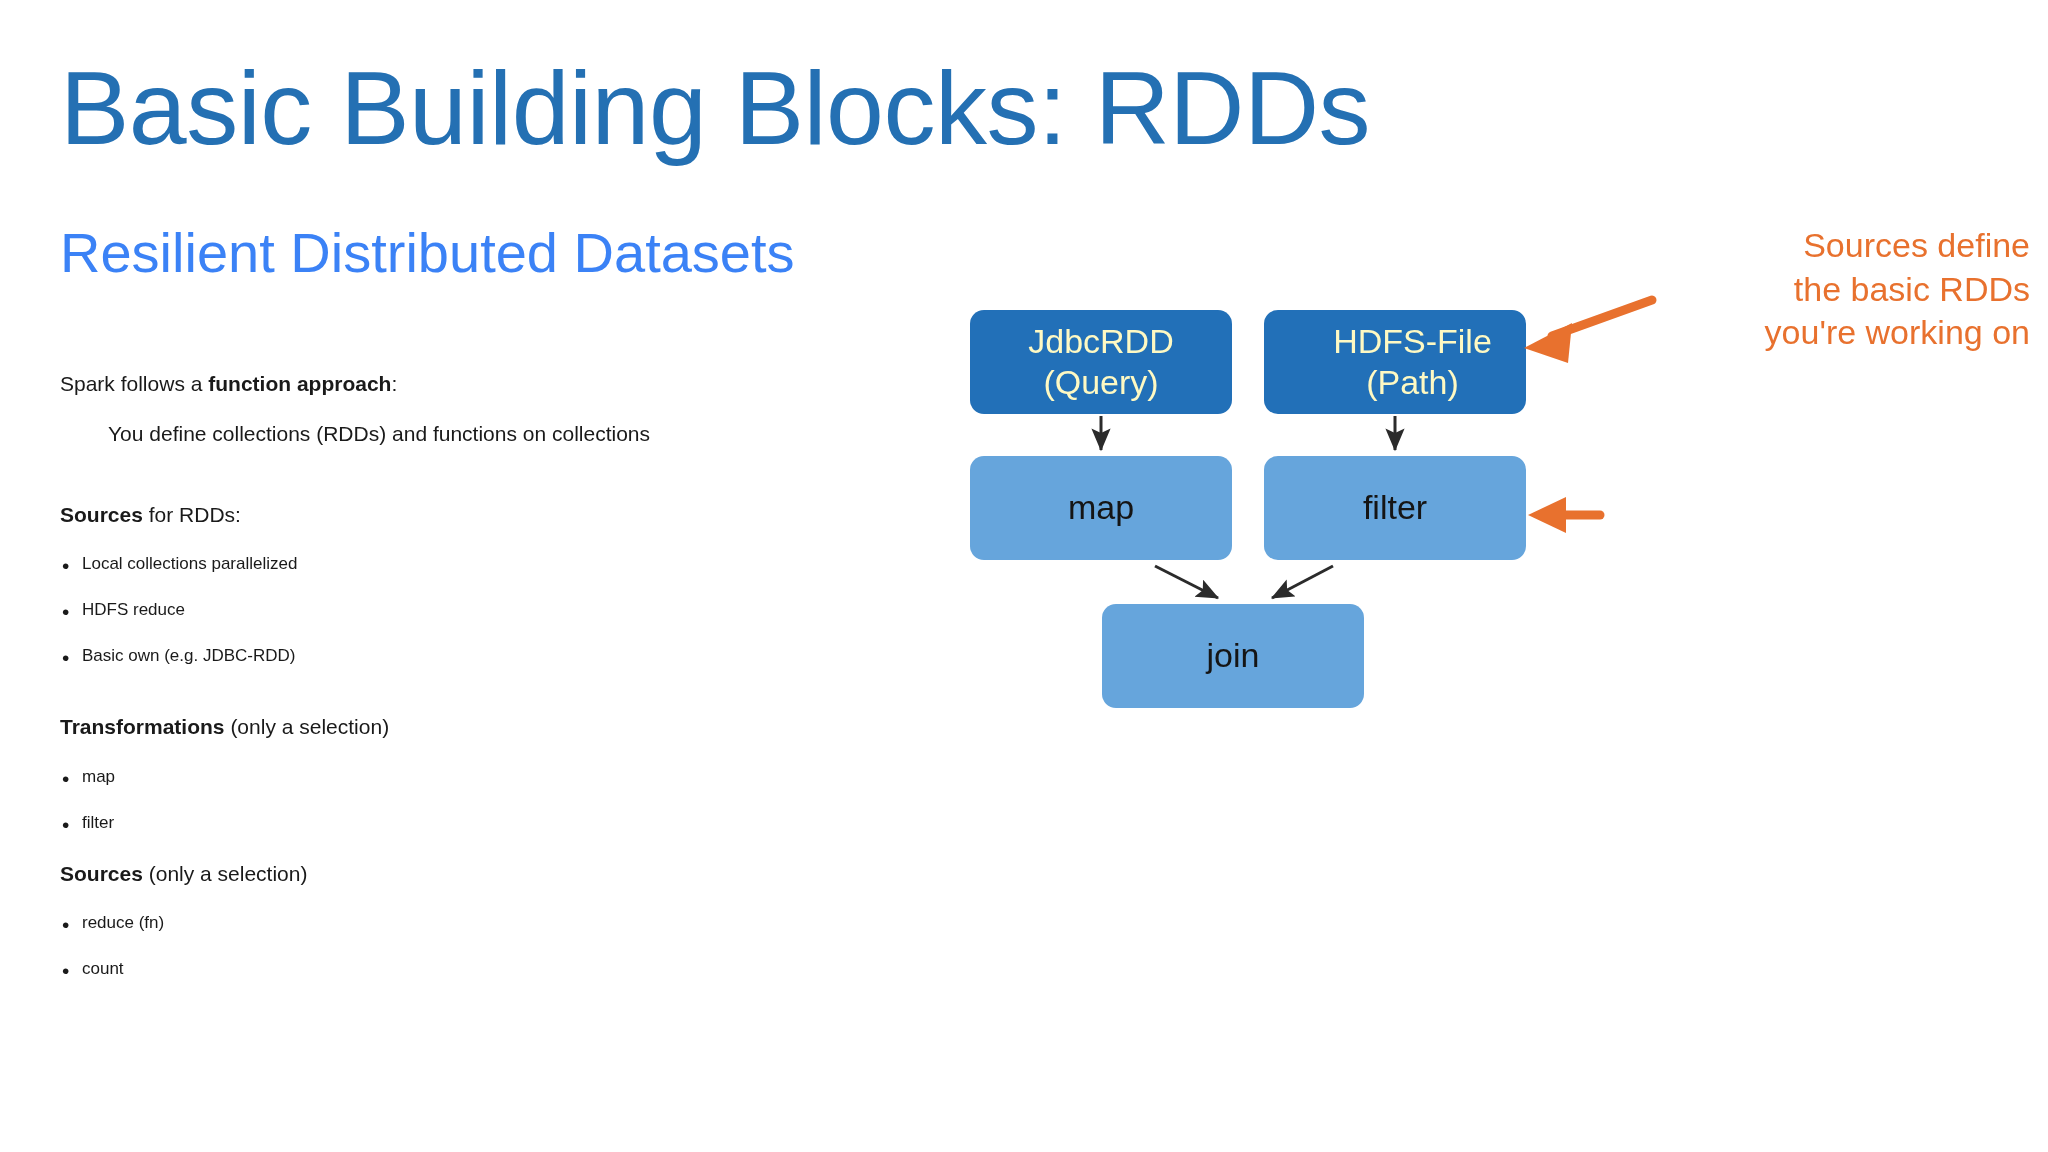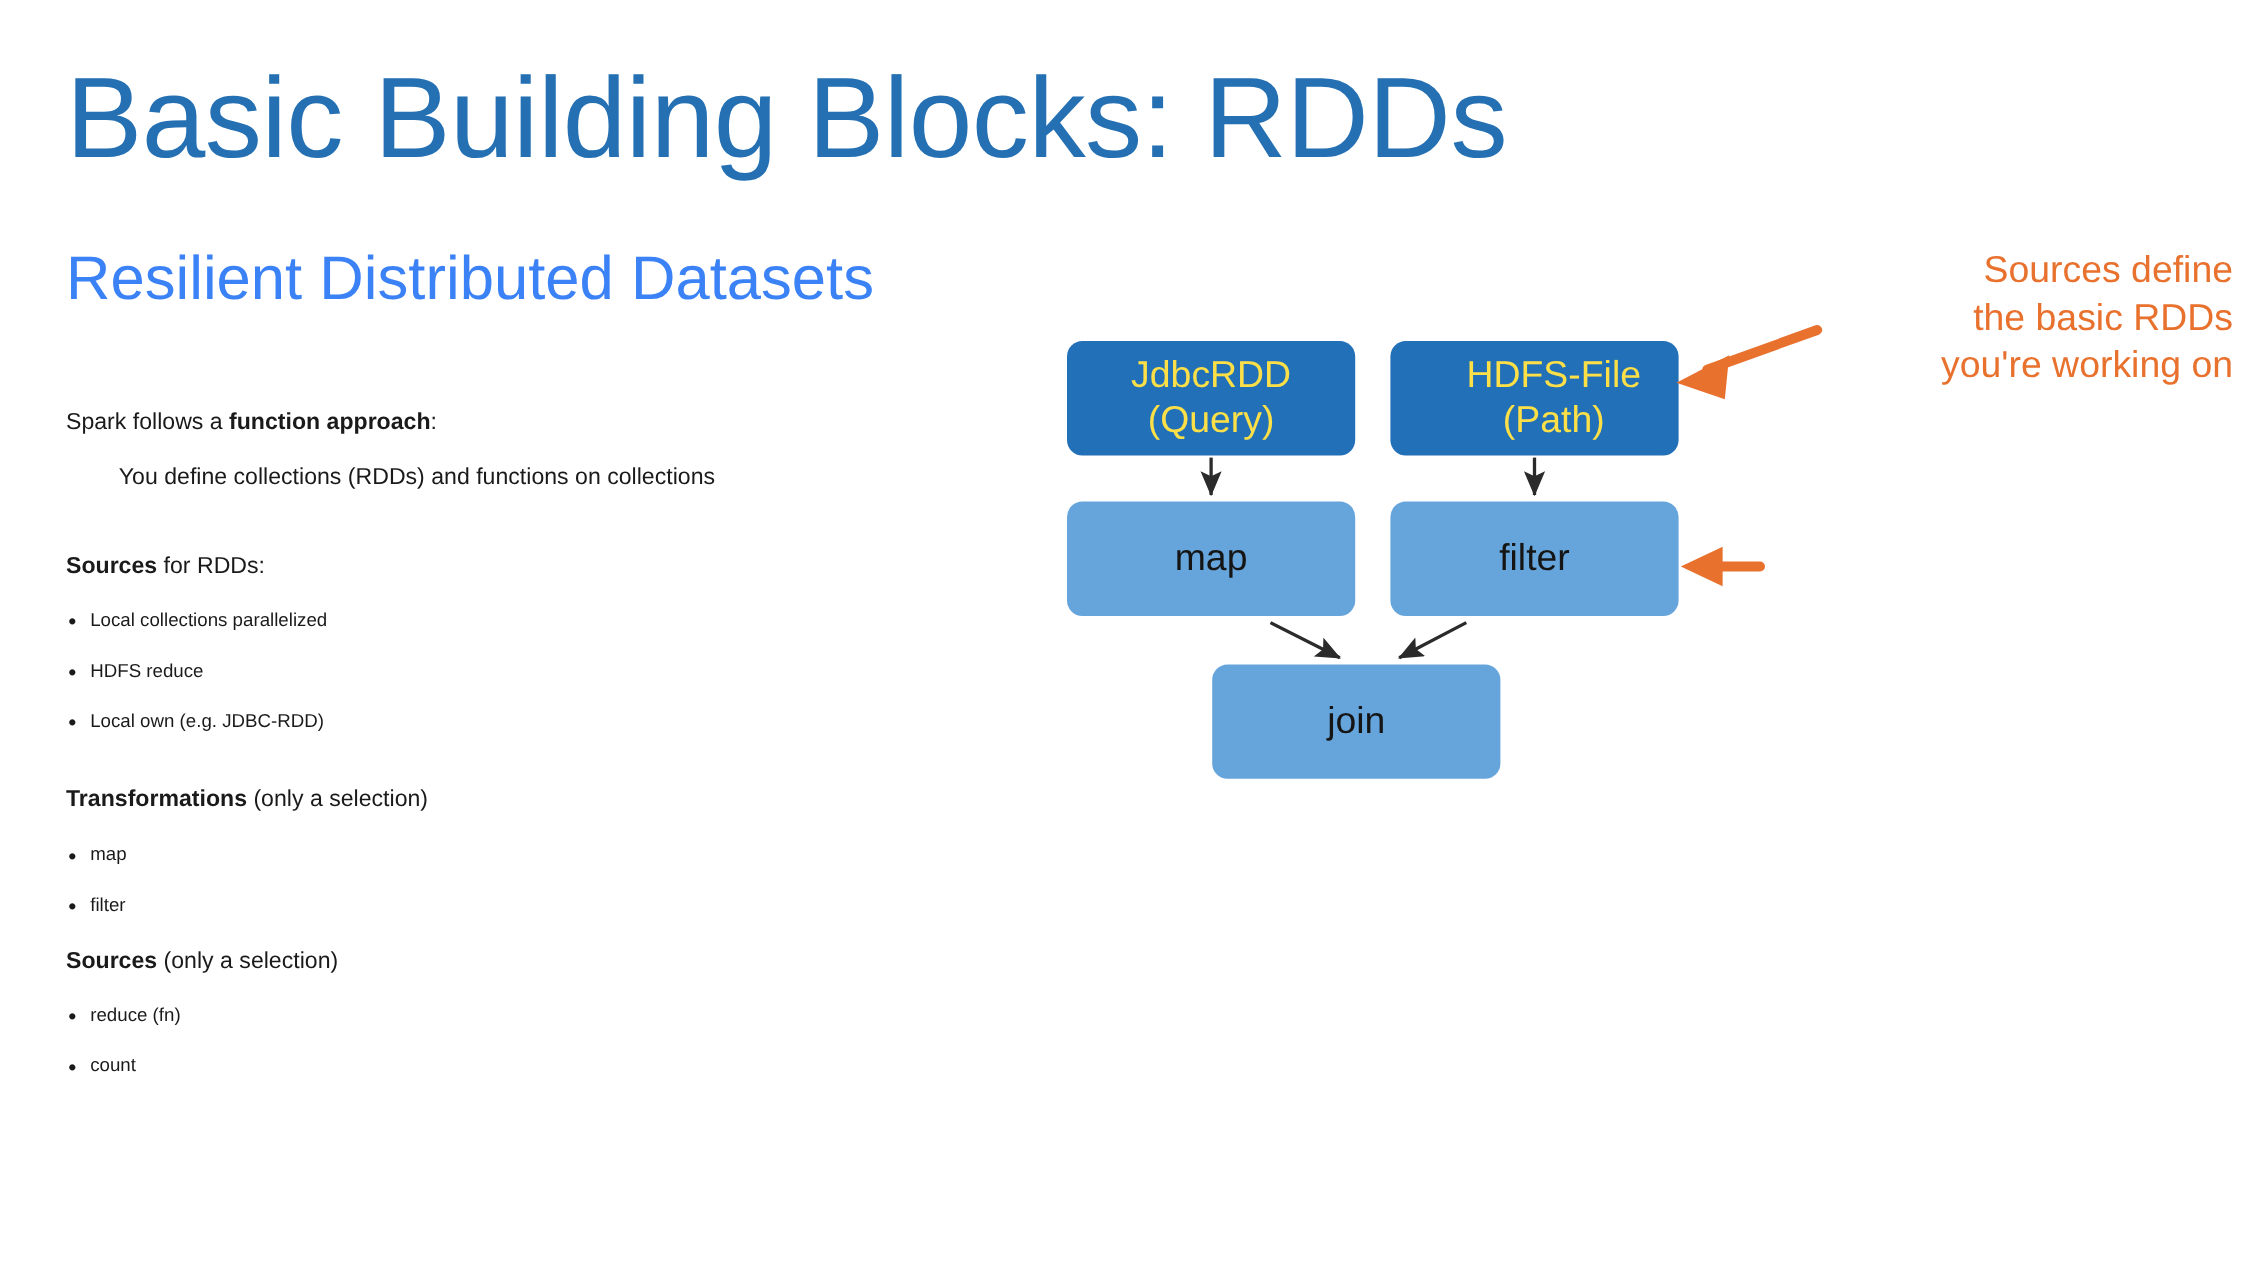--- a/index.html
+++ b/index.html
@@ -117,21 +117,21 @@
   }
   .node .node-label {
     font-size: 34px;
     line-height: 1.22;
     font-weight: 400;
     white-space: pre-line;
   }
   .node.source {
     background: #2270B8;
   }
-  .node.source .node-label { color: #fde047; }
+  .node.source .node-label { color: #fef9c3; }
   .node.transform {
     background: #66A5DC;
   }
   .node.transform .node-label { color: #151515; }
 
   #node-jdbcrdd  { left: 970px;  top: 310px; width: 262px; height: 104px; }
   #node-hdfsfile { left: 1264px; top: 310px; width: 262px; height: 104px; padding-left: 35px; }
   #node-map      { left: 970px;  top: 456px; width: 262px; height: 104px; }
   #node-filter   { left: 1264px; top: 456px; width: 262px; height: 104px; }
   #node-join     { left: 1102px; top: 604px; width: 262px; height: 104px; }
@@ -187,21 +187,21 @@
 
     <p class="sub-para">You define collections (RDDs) and functions on collections</p>
 
     <div class="gap-lg"></div>
 
     <p class="section-head"><b>Sources</b><span> for RDDs:</span></p>
 
     <ul class="bullets">
       <li>Local collections parallelized</li>
       <li>HDFS reduce</li>
-      <li>Local own (e.g. JDBC-RDD)</li>
+      <li>Basic own (e.g. JDBC-RDD)</li>
     </ul>
 
     <div class="gap-md"></div>
 
     <p class="section-head"><b>Transformations</b><span> (only a selection)</span></p>
 
     <ul class="bullets">
       <li>map</li>
       <li>filter</li>
     </ul>

